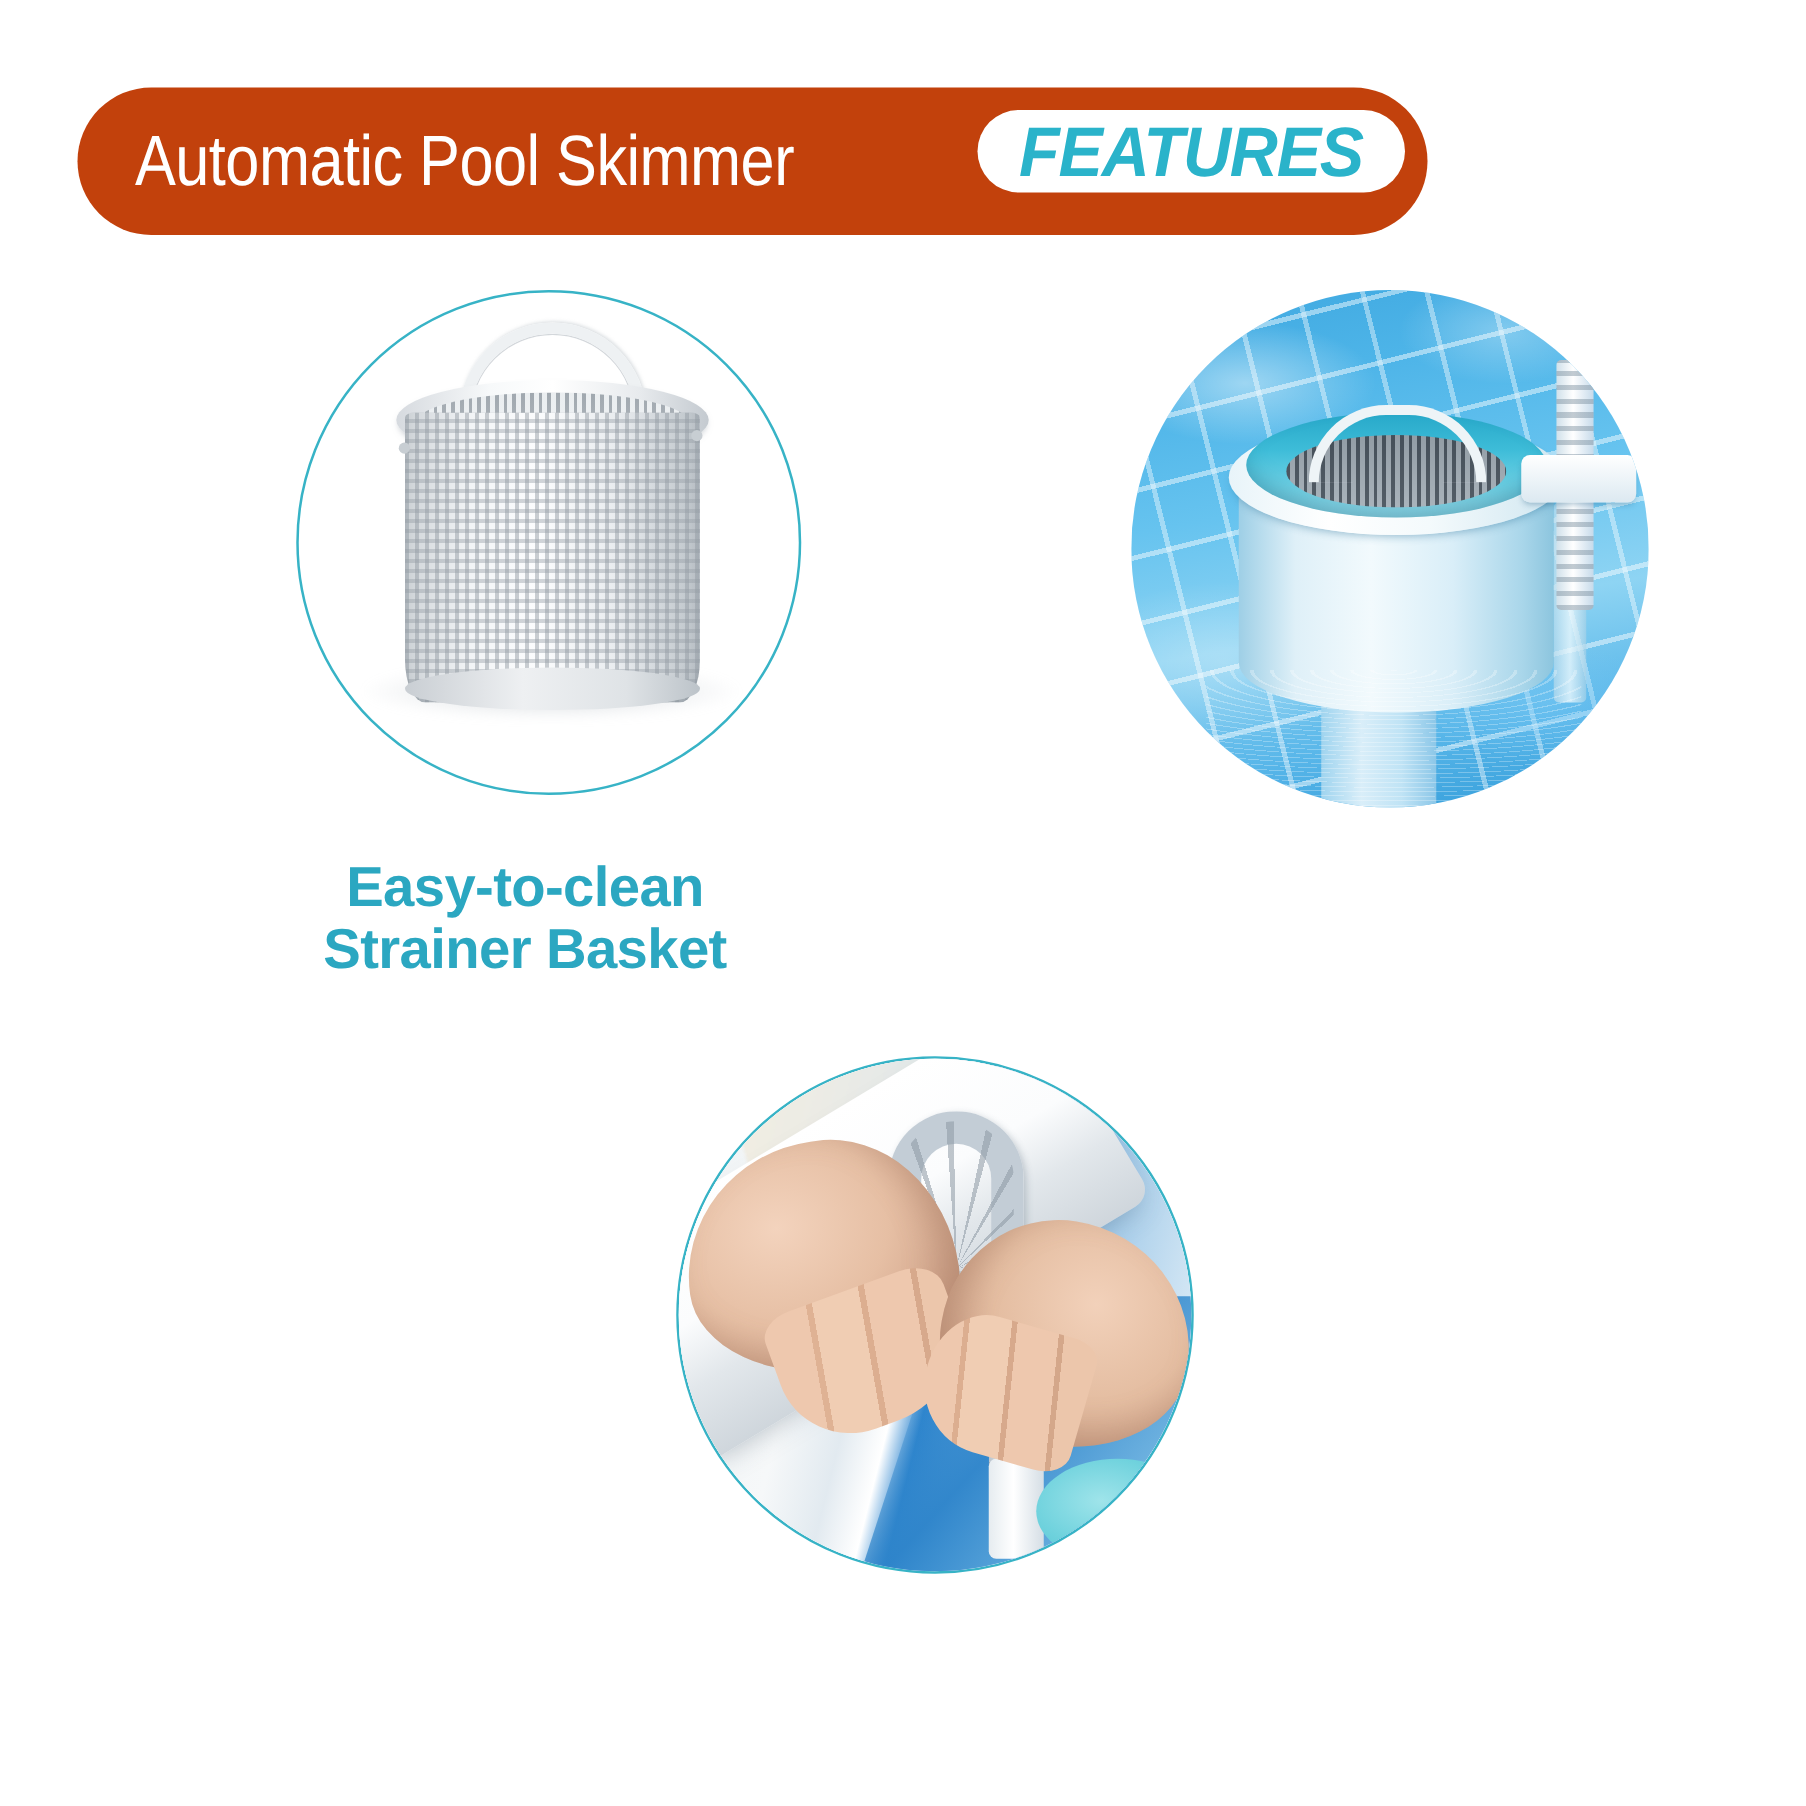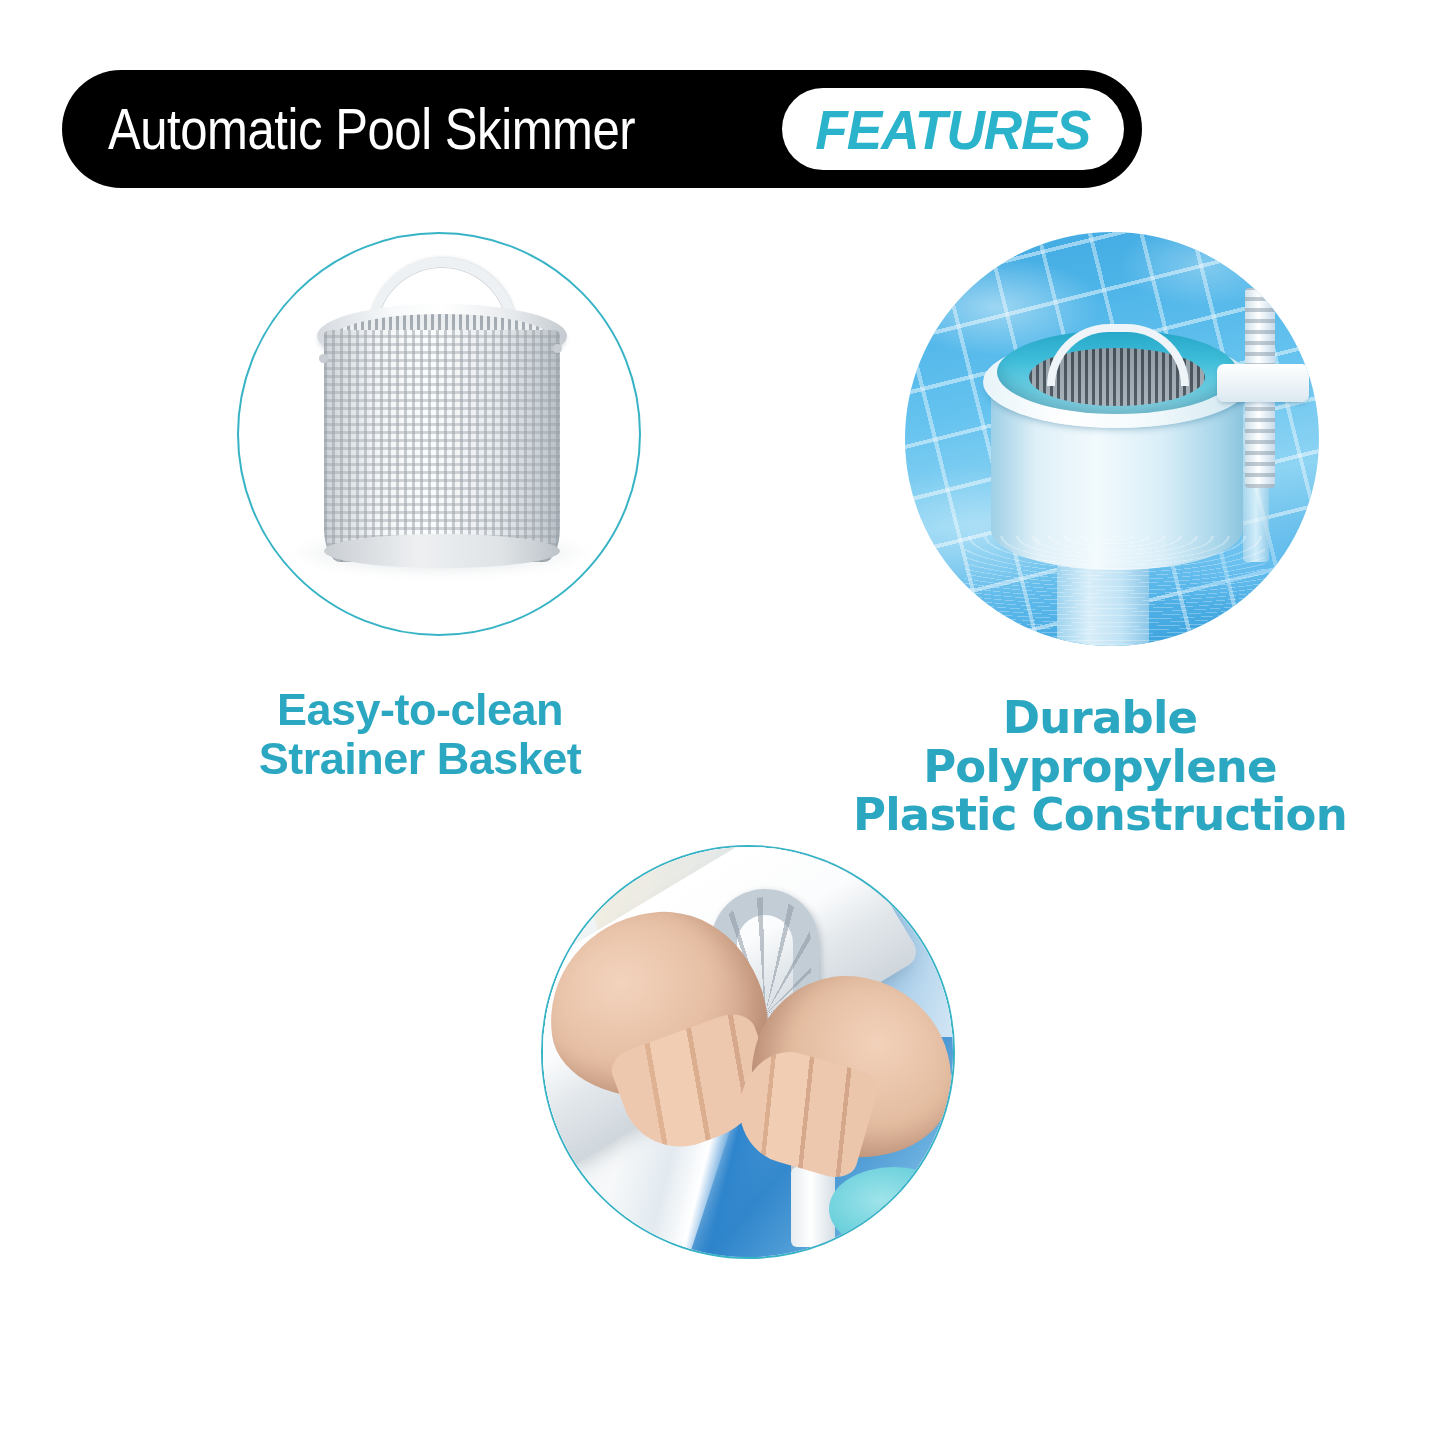--- a/index.html
+++ b/index.html
@@ -29,21 +29,21 @@
     font-weight:400;
     letter-spacing:-0.5px;
     transform:scaleX(0.86);
     transform-origin:left center;
     white-space:nowrap;
     font-family:"Liberation Sans", sans-serif;
   }
   #features-pill{
     position:absolute;
     right:18px; top:18px;
-    height:82px;
+    height:66px;
     min-width:300px;
     background:#ffffff;
     border-radius:41px;
     display:flex;
     align-items:center;
     justify-content:center;
     padding:0 26px;
   }
   #features-label{
     color:var(--teal,#2ab3ca);
@@ -348,21 +348,21 @@
   .pool-teal-blob{
     position:absolute; right:-6px; bottom:6px;
     width:130px; height:84px;
     background:radial-gradient(ellipse at 40% 40%, #9fe4ea 0%, #6fd2dd 50%, #49bfd0 100%);
     border-radius:50%;
   }
 </style>
 </head>
 <body style="background: rgb(255, 255, 255);">
 
-<div id="header-banner" style="background: #000000;">
+<div id="header-banner" style="background: #c2410c;">
   <span id="header-title">Automatic Pool Skimmer</span>
   <span id="features-pill">
     <span id="features-label" style="color: rgb(42, 179, 202);">FEATURES</span>
   </span>
 </div>
 
 <div class="feature" id="feature-1">
   <div class="media-circle" id="media-basket" style="border-color: rgb(55, 179, 198);">
     <div class="basket-stage">
       <div class="basket-shadow"></div>
@@ -388,22 +388,20 @@
       <div class="skimmer-drum"></div>
       <div class="skimmer-collar"></div>
       <div class="skimmer-mouth"></div>
       <div class="skimmer-throat"></div>
       <div class="skimmer-arc"></div>
       <div class="bracket-post"></div>
       <div class="bracket-clamp"></div>
       <div class="pool-ripple"></div>
     </div>
   </div>
-  <div class="caption" id="caption-2" style="color: rgb(43, 167, 193);">Durable Polypropylene
-Plastic Construction</div>
 </div>
 
 <div class="feature" id="feature-3">
   <div class="media-circle" id="media-bracket" style="border-color: rgb(55, 179, 198);">
     <div class="bracket-stage">
       <div class="deck-pool"></div>
       <div class="deck-floral"></div>
       <div class="pool-wet"></div>
       <div class="deck-rail"></div>
       <div class="hook"></div>

